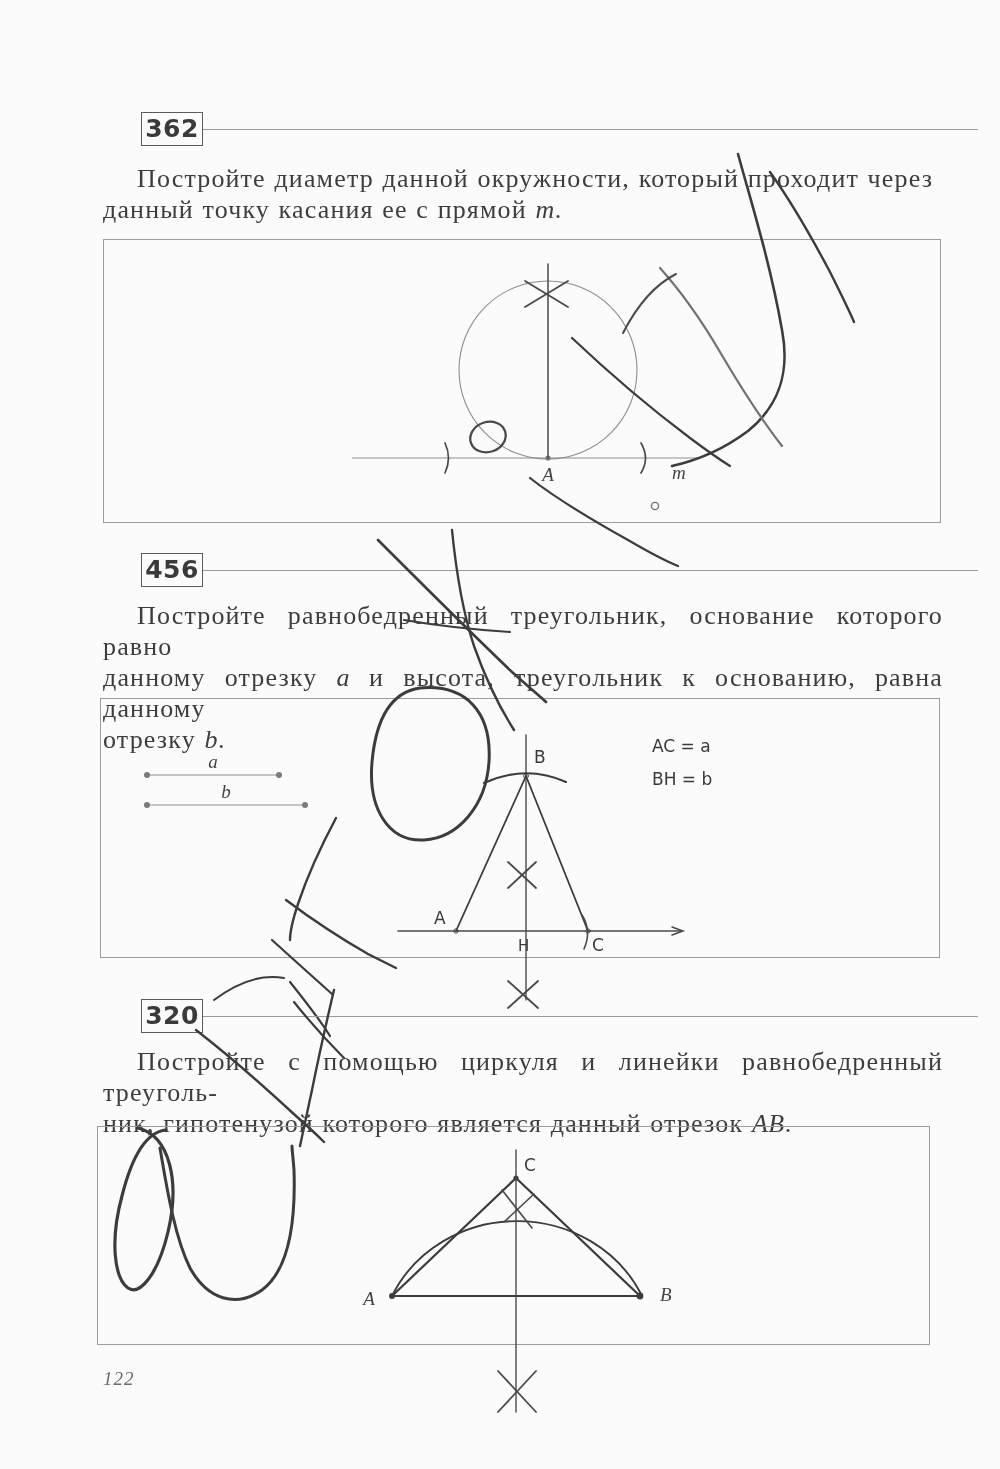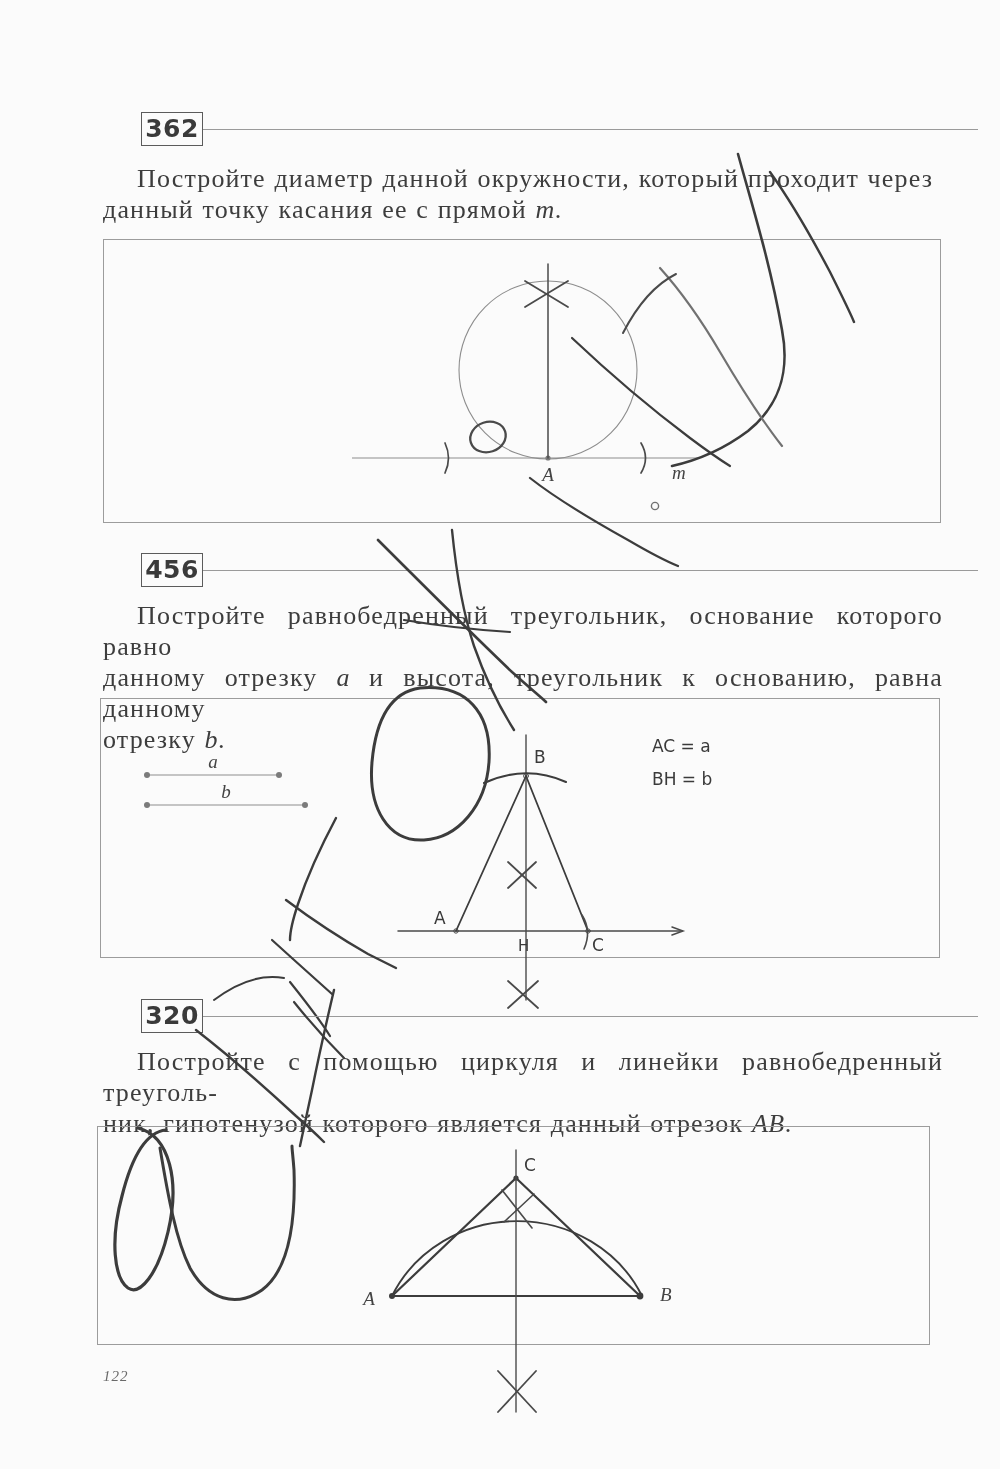--- a/index.html
+++ b/index.html
@@ -74,21 +74,21 @@
     left: 0;
     top: 0;
     overflow: visible;
   }
   .pagenum {
     position: absolute;
     left: 103px;
     top: 1368px;
     font-family: "Liberation Serif", serif;
     font-style: italic;
-    font-size: 15px;
+    font-size: 19px;
     color: #6a6a6a;
     letter-spacing: 1px;
   }
   .lbl {
     font-family: "Liberation Serif", serif;
     font-style: italic;
     font-size: 19px;
     fill: #444;
   }
   .hand {

